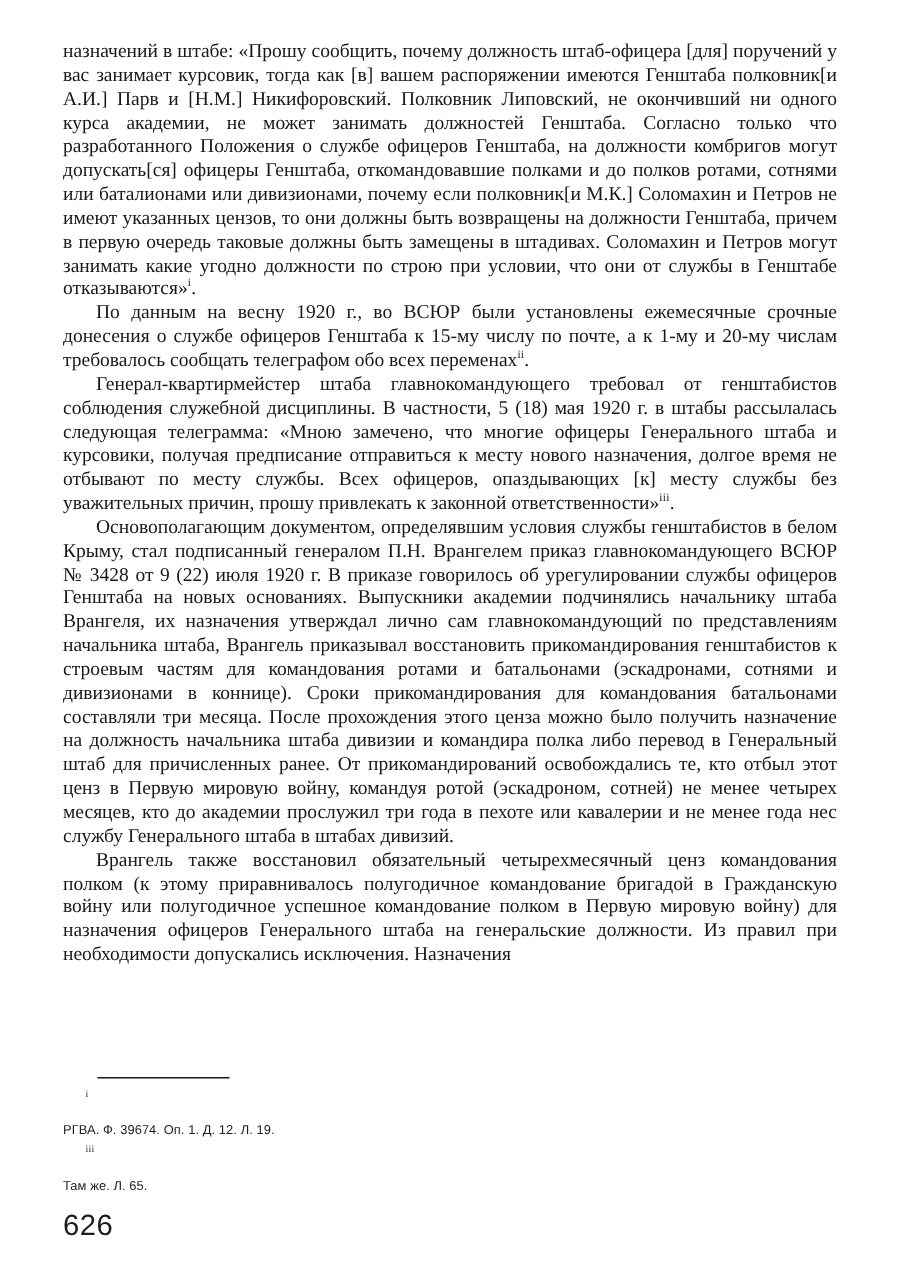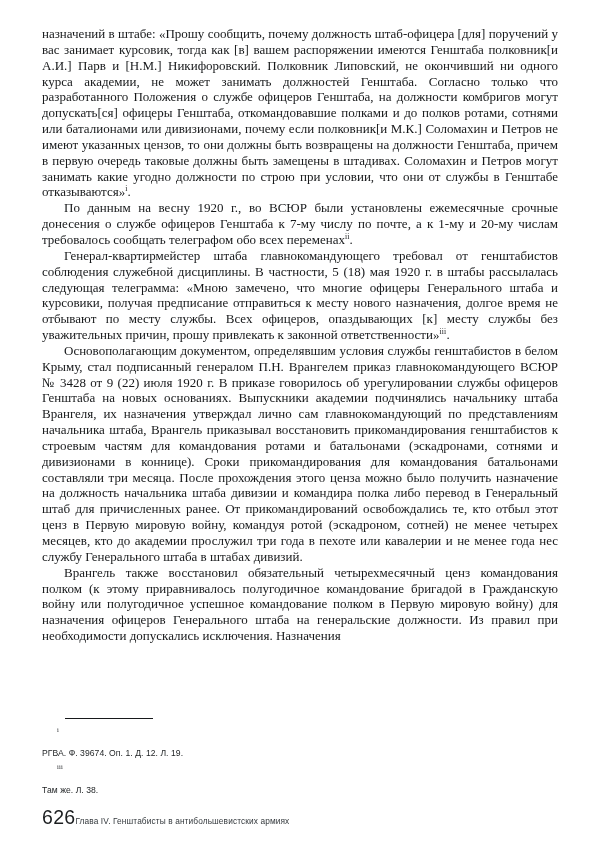--- a/index.html
+++ b/index.html
@@ -105,43 +105,42 @@
 </style>
 </head>
 <body>
 
 <div class="page">
 
   <div class="textblock">
 
     <p class="para first"><span>назначений в штабе: «Прошу сообщить, почему должность штаб-офицера [для] поручений у вас занимает курсовик, тогда как [в] вашем распоряжении имеются Генштаба полковник[и А.И.] Парв и [Н.М.] Никифоровский. Полковник Липовский, не окончивший ни одного курса академии, не может занимать должностей Генштаба. Согласно только что разработанного Положения о службе офицеров Генштаба, на должности комбригов могут допускать[ся] офицеры Генштаба, откомандовавшие полками и до полков ротами, сотнями или баталионами или дивизионами, почему если полковник[и М.К.] Соломахин и Петров не имеют указанных цензов, то они должны быть возвращены на должности Генштаба, причем в первую очередь таковые должны быть замещены в штадивах. Соломахин и Петров могут занимать какие угодно должности по строю при условии, что они от службы в Генштабе отказываются»</span><span class="fn-ref">i</span><span>.</span></p>
 
-    <p class="para"><span>По данным на весну 1920 г., во ВСЮР были установлены ежемесячные срочные донесения о службе офицеров Генштаба к 7-му числу по почте, а к 1-му и 20-му числам требовалось сообщать телеграфом обо всех переменах</span><span class="fn-ref">ii</span><span>.</span></p>
+    <p class="para"><span>По данным на весну 1920 г., во ВСЮР были установлены ежемесячные срочные донесения о службе офицеров Генштаба к 15-му числу по почте, а к 1-му и 20-му числам требовалось сообщать телеграфом обо всех переменах</span><span class="fn-ref">ii</span><span>.</span></p>
 
     <p class="para"><span>Генерал-квартирмейстер штаба главнокомандующего требовал от генштабистов соблюдения служебной дисциплины. В частности, 5 (18) мая 1920 г. в штабы рассылалась следующая телеграмма: «Мною замечено, что многие офицеры Генерального штаба и курсовики, получая предписание отправиться к месту нового назначения, долгое время не отбывают по месту службы. Всех офицеров, опаздывающих [к] месту службы без уважительных причин, прошу привлекать к законной ответственности»</span><span class="fn-ref">iii</span><span>.</span></p>
 
     <p class="para"><span>Основополагающим документом, определявшим условия службы генштабистов в белом Крыму, стал подписанный генералом П.Н. Врангелем приказ главнокомандующего ВСЮР № 3428 от 9 (22) июля 1920 г. В приказе говорилось об урегулировании службы офицеров Генштаба на новых основаниях. Выпускники академии подчинялись начальнику штаба Врангеля, их назначения утверждал лично сам главнокомандующий по представлениям начальника штаба, Врангель приказывал восстановить прикомандирования генштабистов к строевым частям для командования ротами и батальонами (эскадронами, сотнями и дивизионами в коннице). Сроки прикомандирования для командования батальонами составляли три месяца. После прохождения этого ценза можно было получить назначение на должность начальника штаба дивизии и командира полка либо перевод в Генеральный штаб для причисленных ранее. От прикомандирований освобождались те, кто отбыл этот ценз в Первую мировую войну, командуя ротой (эскадроном, сотней) не менее четырех месяцев, кто до академии прослужил три года в пехоте или кавалерии и не менее года нес службу Генерального штаба в штабах дивизий.</span></p>
 
     <p class="para"><span>Врангель также восстановил обязательный четырехмесячный ценз командования полком (к этому приравнивалось полугодичное командование бригадой в Гражданскую войну или полугодичное успешное командование полком в Первую мировую войну) для назначения офицеров Генерального штаба на генеральские должности. Из правил при необходимости допускались исключения. Назначения</span></p>
 
   </div>
 
   <div class="footnotes">
     <div class="fn-rule"></div>
 
     <div class="fn-row">
       <span class="fn-marker">i</span>
       <span class="fn-text">РГВА. Ф. 39674. Оп. 1. Д. 12. Л. 19.</span>
     </div>
 
 
     <div class="fn-row">
       <span class="fn-marker">iii</span>
-      <span class="fn-text">Там же. Л. 38.</span>
+      <span class="fn-text">Там же. Л. 65.</span>
     </div>
   </div>
 
   <div class="footer">
     <span class="page-number">626</span>
-    <span class="running-head">Глава IV. Генштабисты в антибольшевистских армиях</span>
   </div>
 
 </div>
 
 </body></html>

